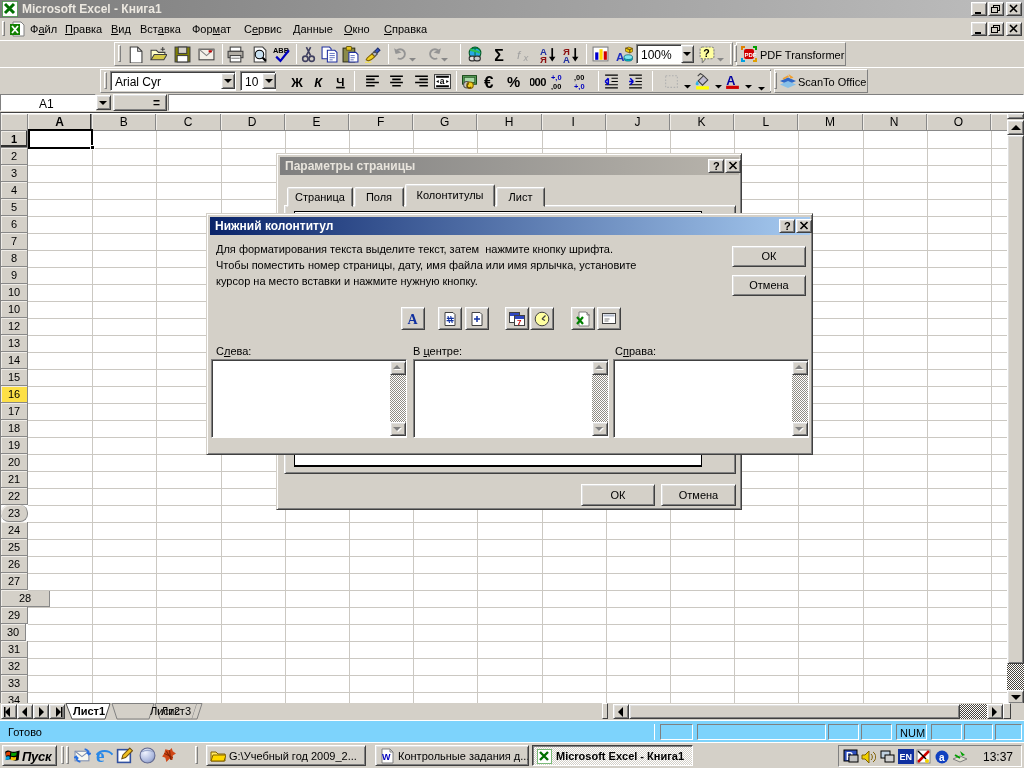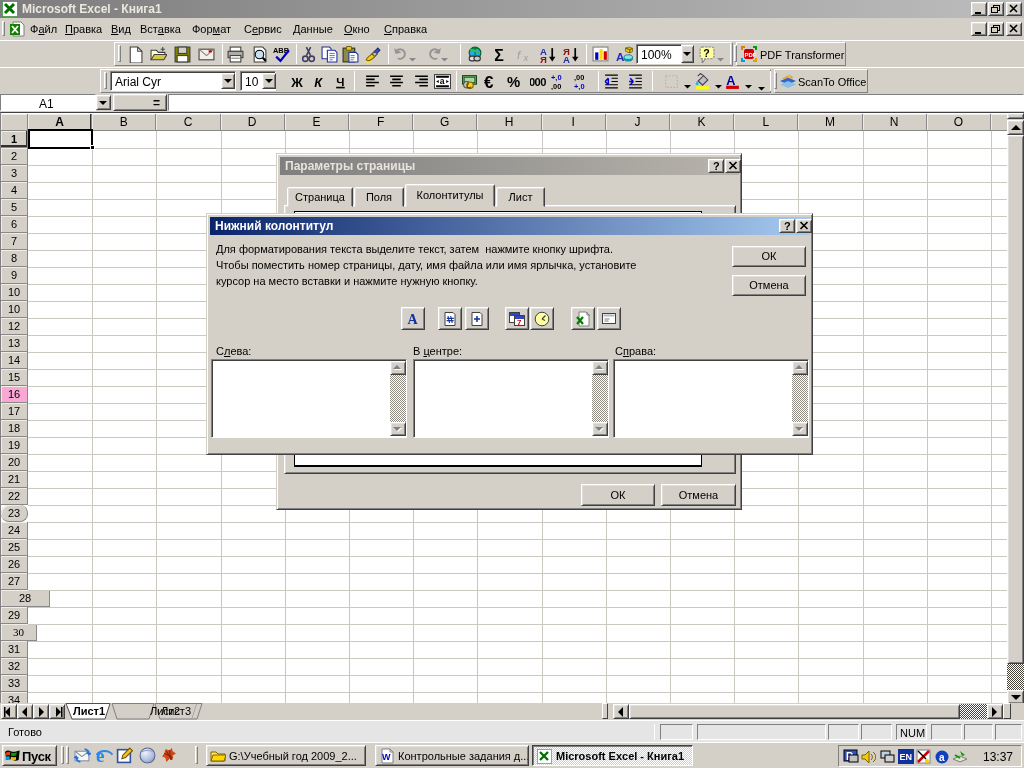--- a/index.html
+++ b/index.html
@@ -372,35 +372,35 @@
  <div class="abs" style="left:0;top:102.8px;width:27.0px;height:17.00px;background:#d4d0c8;border-right:1px solid #888;border-bottom:1px solid #888;box-shadow:inset 1px 1px 0 #f0ede8;text-align:center;font-size:11px;line-height:17.00px;">6</div>
  <div class="abs" style="left:0;top:119.8px;width:27.0px;height:17.00px;background:#d4d0c8;border-right:1px solid #888;border-bottom:1px solid #888;box-shadow:inset 1px 1px 0 #f0ede8;text-align:center;font-size:11px;line-height:17.00px;">7</div>
  <div class="abs" style="left:0;top:136.8px;width:27.0px;height:17.00px;background:#d4d0c8;border-right:1px solid #888;border-bottom:1px solid #888;box-shadow:inset 1px 1px 0 #f0ede8;text-align:center;font-size:11px;line-height:17.00px;">8</div>
  <div class="abs" style="left:0;top:153.8px;width:27.0px;height:17.00px;background:#d4d0c8;border-right:1px solid #888;border-bottom:1px solid #888;box-shadow:inset 1px 1px 0 #f0ede8;text-align:center;font-size:11px;line-height:17.00px;">9</div>
  <div class="abs" style="left:0;top:170.8px;width:27.0px;height:17.00px;background:#d4d0c8;border-right:1px solid #888;border-bottom:1px solid #888;box-shadow:inset 1px 1px 0 #f0ede8;text-align:center;font-size:11px;line-height:17.00px;">10</div>
  <div class="abs" style="left:0;top:187.8px;width:27.0px;height:17.00px;background:#d4d0c8;border-right:1px solid #888;border-bottom:1px solid #888;box-shadow:inset 1px 1px 0 #f0ede8;text-align:center;font-size:11px;line-height:17.00px;">10</div>
  <div class="abs" style="left:0;top:204.8px;width:27.0px;height:17.00px;background:#d4d0c8;border-right:1px solid #888;border-bottom:1px solid #888;box-shadow:inset 1px 1px 0 #f0ede8;text-align:center;font-size:11px;line-height:17.00px;">12</div>
  <div class="abs" style="left:0;top:221.8px;width:27.0px;height:17.00px;background:#d4d0c8;border-right:1px solid #888;border-bottom:1px solid #888;box-shadow:inset 1px 1px 0 #f0ede8;text-align:center;font-size:11px;line-height:17.00px;">13</div>
  <div class="abs" style="left:0;top:238.8px;width:27.0px;height:17.00px;background:#d4d0c8;border-right:1px solid #888;border-bottom:1px solid #888;box-shadow:inset 1px 1px 0 #f0ede8;text-align:center;font-size:11px;line-height:17.00px;">14</div>
  <div class="abs" style="left:0;top:255.8px;width:27.0px;height:17.00px;background:#d4d0c8;border-right:1px solid #888;border-bottom:1px solid #888;box-shadow:inset 1px 1px 0 #f0ede8;text-align:center;font-size:11px;line-height:17.00px;">15</div>
- <div class="abs" style="left:0;top:272.8px;width:27.0px;height:17.00px;background:#f9a8d4;border-right:1px solid #888;border-bottom:1px solid #888;box-shadow:inset 1px 1px 0 #f0ede8;text-align:center;font-size:11px;line-height:17.00px;">16</div>
+ <div class="abs" style="left:0;top:272.8px;width:27.0px;height:17.00px;background:#fde047;border-right:1px solid #888;border-bottom:1px solid #888;box-shadow:inset 1px 1px 0 #f0ede8;text-align:center;font-size:11px;line-height:17.00px;">16</div>
  <div class="abs" style="left:0;top:289.8px;width:27.0px;height:17.00px;background:#d4d0c8;border-right:1px solid #888;border-bottom:1px solid #888;box-shadow:inset 1px 1px 0 #f0ede8;text-align:center;font-size:11px;line-height:17.00px;">17</div>
  <div class="abs" style="left:0;top:306.8px;width:27.0px;height:17.00px;background:#d4d0c8;border-right:1px solid #888;border-bottom:1px solid #888;box-shadow:inset 1px 1px 0 #f0ede8;text-align:center;font-size:11px;line-height:17.00px;">18</div>
  <div class="abs" style="left:0;top:323.8px;width:27.0px;height:17.00px;background:#d4d0c8;border-right:1px solid #888;border-bottom:1px solid #888;box-shadow:inset 1px 1px 0 #f0ede8;text-align:center;font-size:11px;line-height:17.00px;">19</div>
  <div class="abs" style="left:0;top:340.8px;width:27.0px;height:17.00px;background:#d4d0c8;border-right:1px solid #888;border-bottom:1px solid #888;box-shadow:inset 1px 1px 0 #f0ede8;text-align:center;font-size:11px;line-height:17.00px;">20</div>
  <div class="abs" style="left:0;top:357.8px;width:27.0px;height:17.00px;background:#d4d0c8;border-right:1px solid #888;border-bottom:1px solid #888;box-shadow:inset 1px 1px 0 #f0ede8;text-align:center;font-size:11px;line-height:17.00px;">21</div>
  <div class="abs" style="left:0;top:374.8px;width:27.0px;height:17.00px;background:#d4d0c8;border-right:1px solid #888;border-bottom:1px solid #888;box-shadow:inset 1px 1px 0 #f0ede8;text-align:center;font-size:11px;line-height:17.00px;">22</div>
  <div class="abs" style="left:0;top:391.8px;width:27.0px;height:17.00px;background:#d4d0c8;border-right:1px solid #888;border-bottom:1px solid #888;box-shadow:inset 1px 1px 0 #f0ede8;text-align:center;font-size:11px;line-height:17.00px;border-radius:8px;">23</div>
  <div class="abs" style="left:0;top:408.8px;width:27.0px;height:17.00px;background:#d4d0c8;border-right:1px solid #888;border-bottom:1px solid #888;box-shadow:inset 1px 1px 0 #f0ede8;text-align:center;font-size:11px;line-height:17.00px;">24</div>
  <div class="abs" style="left:0;top:425.8px;width:27.0px;height:17.00px;background:#d4d0c8;border-right:1px solid #888;border-bottom:1px solid #888;box-shadow:inset 1px 1px 0 #f0ede8;text-align:center;font-size:11px;line-height:17.00px;">25</div>
  <div class="abs" style="left:0;top:442.8px;width:27.0px;height:17.00px;background:#d4d0c8;border-right:1px solid #888;border-bottom:1px solid #888;box-shadow:inset 1px 1px 0 #f0ede8;text-align:center;font-size:11px;line-height:17.00px;">26</div>
  <div class="abs" style="left:0;top:459.8px;width:27.0px;height:17.00px;background:#d4d0c8;border-right:1px solid #888;border-bottom:1px solid #888;box-shadow:inset 1px 1px 0 #f0ede8;text-align:center;font-size:11px;line-height:17.00px;">27</div>
  <div class="abs" style="left:0;top:476.8px;width:49px;height:17.00px;background:#d4d0c8;border-right:1px solid #888;border-bottom:1px solid #888;box-shadow:inset 1px 1px 0 #f0ede8;text-align:center;font-size:11px;line-height:17.00px;">28</div>
  <div class="abs" style="left:0;top:493.8px;width:27.0px;height:17.00px;background:#d4d0c8;border-right:1px solid #888;border-bottom:1px solid #888;box-shadow:inset 1px 1px 0 #f0ede8;text-align:center;font-size:11px;line-height:17.00px;">29</div>
- <div class="abs" style="left:0;top:510.8px;width:36px;height:17.00px;background:#d4d0c8;border-right:1px solid #888;border-bottom:1px solid #888;box-shadow:inset 1px 1px 0 #f0ede8;text-align:center;font-size:11px;line-height:17.00px;font-family:Liberation Serif, serif;">30</div>
+ <div class="abs" style="left:0;top:510.8px;width:25px;height:17.00px;background:#d4d0c8;border-right:1px solid #888;border-bottom:1px solid #888;box-shadow:inset 1px 1px 0 #f0ede8;text-align:center;font-size:11px;line-height:17.00px;">30</div>
  <div class="abs" style="left:0;top:527.8px;width:27.0px;height:17.00px;background:#d4d0c8;border-right:1px solid #888;border-bottom:1px solid #888;box-shadow:inset 1px 1px 0 #f0ede8;text-align:center;font-size:11px;line-height:17.00px;">31</div>
  <div class="abs" style="left:0;top:544.8px;width:27.0px;height:17.00px;background:#d4d0c8;border-right:1px solid #888;border-bottom:1px solid #888;box-shadow:inset 1px 1px 0 #f0ede8;text-align:center;font-size:11px;line-height:17.00px;">32</div>
  <div class="abs" style="left:0;top:561.8px;width:27.0px;height:17.00px;background:#d4d0c8;border-right:1px solid #888;border-bottom:1px solid #888;box-shadow:inset 1px 1px 0 #f0ede8;text-align:center;font-size:11px;line-height:17.00px;">33</div>
  <div class="abs" style="left:0;top:578.8px;width:27.0px;height:17.00px;background:#d4d0c8;border-right:1px solid #888;border-bottom:1px solid #888;box-shadow:inset 1px 1px 0 #f0ede8;text-align:center;font-size:11px;line-height:17.00px;">34</div>
  <div class="abs" style="left:91.2px;top:17.6px;width:1px;height:574.4px;background:#cbc8c2;"></div>
  <div class="abs" style="left:155.4px;top:17.6px;width:1px;height:574.4px;background:#cbc8c2;"></div>
  <div class="abs" style="left:219.6px;top:17.6px;width:1px;height:574.4px;background:#cbc8c2;"></div>
  <div class="abs" style="left:283.8px;top:17.6px;width:1px;height:574.4px;background:#cbc8c2;"></div>
  <div class="abs" style="left:348.0px;top:17.6px;width:1px;height:574.4px;background:#cbc8c2;"></div>
  <div class="abs" style="left:412.2px;top:17.6px;width:1px;height:574.4px;background:#cbc8c2;"></div>
@@ -503,35 +503,35 @@
   <div class="checker2 abs" style="left:352px;top:0;width:27px;height:15px;"></div>
   <div class="btn abs" style="left:379px;top:0;width:16px;height:15px;">
         <svg width="9" height="11" style="position:absolute;left:4px;top:2px;">
           <path d="M0 0 L5 5 L0 10 Z" fill="#000"></path>
         </svg>
       </div>
  </div>
  <div class="abs" style="left:1003px;top:0px;width:8px;height:16px;background:#d4d0c8;border:1px solid;border-color:#fff #404040 #404040 #fff;"></div>
 </div>
 
-<div class="abs" style="left:0;top:720px;width:1024px;height:22px;background:#e5e5e5;border-top:1px solid #fff;">
+<div class="abs" style="left:0;top:720px;width:1024px;height:22px;background:#7dd3fc;border-top:1px solid #fff;">
  <div class="abs" style="left:8px;top:5px;">Готово</div>
  <div class="abs" style="left:654px;top:3px;width:1px;height:16px;background:#808080;border-right:1px solid #fff;"></div>
  <div class="abs" style="left:660px;top:3px;width:33px;height:16px;border:1px solid;border-color:#808080 #fff #fff #808080;padding:2px 3px;"></div>
  <div class="abs" style="left:697px;top:3px;width:129px;height:16px;border:1px solid;border-color:#808080 #fff #fff #808080;padding:2px 3px;"></div>
  <div class="abs" style="left:828px;top:3px;width:31px;height:16px;border:1px solid;border-color:#808080 #fff #fff #808080;padding:2px 3px;"></div>
  <div class="abs" style="left:861px;top:3px;width:31px;height:16px;border:1px solid;border-color:#808080 #fff #fff #808080;padding:2px 3px;"></div>
  <div class="abs" style="left:896px;top:3px;width:31px;height:16px;border:1px solid;border-color:#808080 #fff #fff #808080;padding:2px 3px;">NUM</div>
  <div class="abs" style="left:931px;top:3px;width:31px;height:16px;border:1px solid;border-color:#808080 #fff #fff #808080;padding:2px 3px;"></div>
  <div class="abs" style="left:964px;top:3px;width:29px;height:16px;border:1px solid;border-color:#808080 #fff #fff #808080;padding:2px 3px;"></div>
  <div class="abs" style="left:995px;top:3px;width:27px;height:16px;border:1px solid;border-color:#808080 #fff #fff #808080;padding:2px 3px;"></div>
 </div>
 
 <div class="abs" style="left:0;top:742px;width:1024px;height:26px;background:#d4d0c8;border-top:1px solid #fff;">
- <div class="btn abs" style="left:2px;top:2px;width:55px;height:21px;">
+ <div class="btn abs" style="left:2px;top:2px;width:55px;height:21px;font-style:italic;">
   <svg width="19" height="18" viewBox="0 0 18 17" style="position:absolute;left:0px;top:1px;">
    <path d="M2 4.5 C4 3 5.5 3 7.3 3.9 C9.2 4.8 11 4.8 13 3.9 L15.8 3.2 L14.8 12.2 C13 13.2 11.2 13.2 9.2 12.3 C7.2 11.4 5.2 11.4 3.2 12.3 Z" fill="#000"></path>
    <path d="M3 5.3 C4.3 4.4 5.5 4.3 6.9 4.9 L6.5 8.1 C5.1 7.5 4.1 7.6 2.7 8.3 Z" fill="#e04000"></path>
    <path d="M7.9 5.2 C9.6 5.8 11.3 5.7 13 4.9 L12.7 7.9 C11.2 8.7 9.8 8.8 7.6 8.2 Z" fill="#00a000"></path>
    <path d="M2.6 9.3 C4 8.6 5 8.6 6.4 9.2 L6.1 12.1 C4.9 11.6 4.1 11.7 2.3 12.5 Z" fill="#00a0e0"></path>
    <path d="M7.5 9.3 C9.4 9.9 10.9 9.9 12.5 9.1 L12.2 12 C10.8 12.8 9.4 12.8 7.2 12.2 Z" fill="#f0c000"></path>
   </svg>
   <div class="abs" style="left:19px;top:3px;font-weight:bold;font-size:13px;letter-spacing:-0.3px;">Пуск</div>
  </div>
  <div class="grip" style="left:61px;top:3px;height:18px;"></div>

